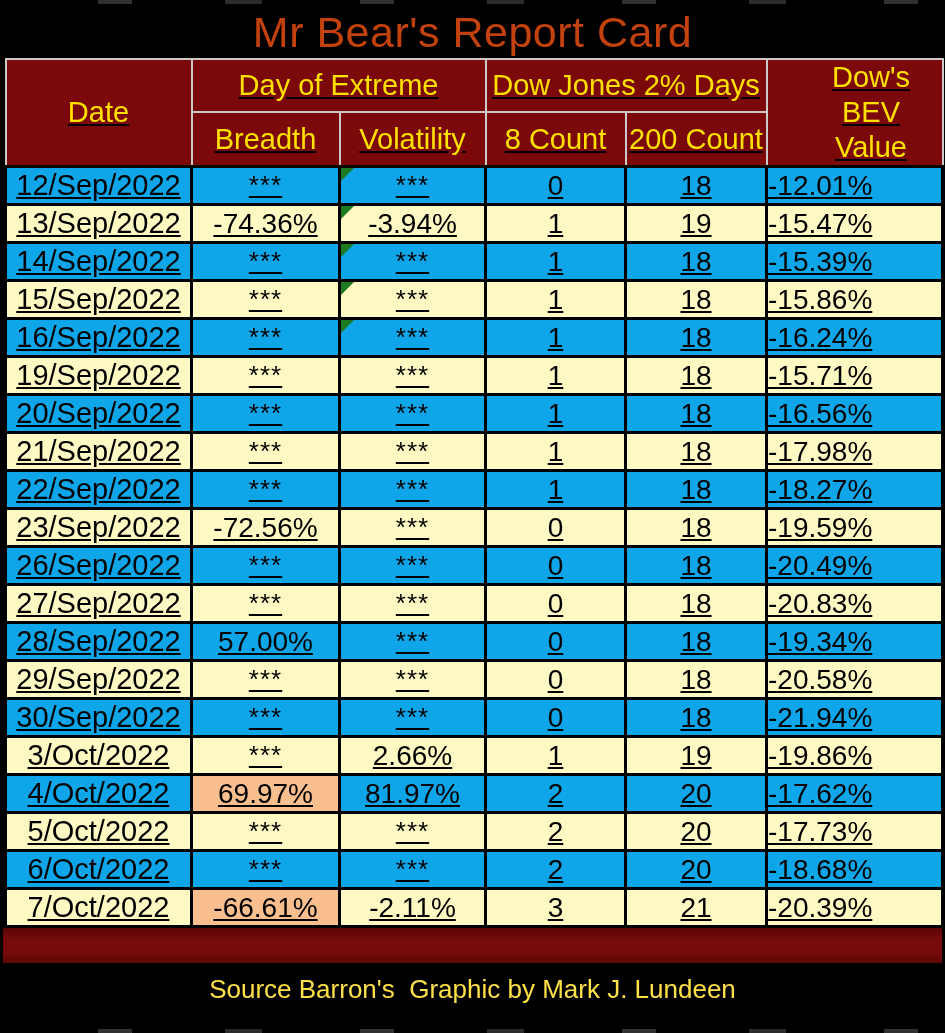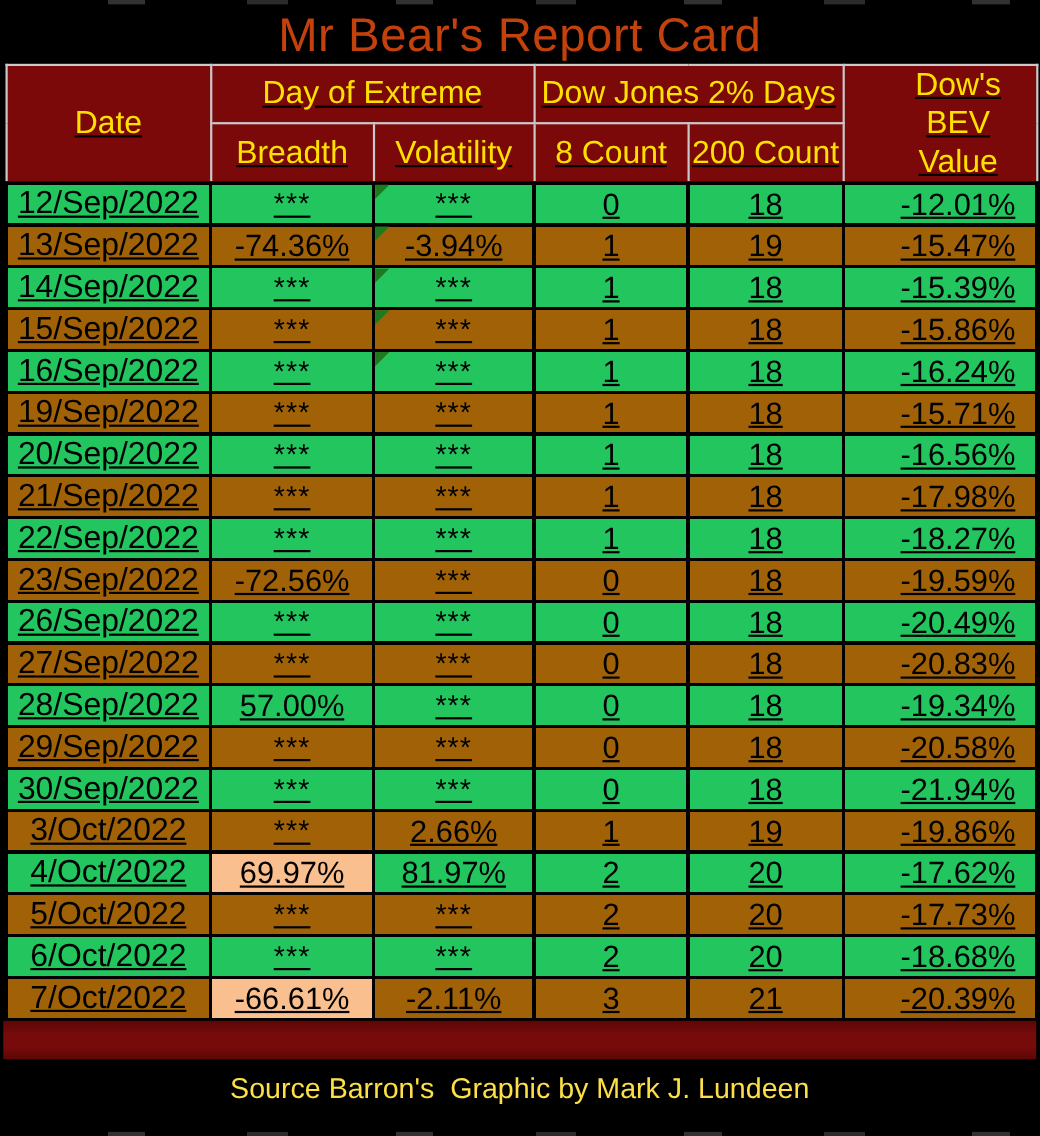--- a/index.html
+++ b/index.html
@@ -41,26 +41,26 @@
     font-weight: normal; font-size: 29px;
     height: 35px; text-align: center; vertical-align: middle;
   }
   thead .bev-line { display: block; line-height: 35px; padding-left: 33px; }
 
   tbody td {
     border: 3px solid #000000;
     height: 38px; text-align: center; vertical-align: middle;
     color: #000000; font-size: 28px; position: relative;
   }
-  tr.odd td { background: #22c55e; }
-  tr.even td { background: #a16207; }
+  tr.odd td { background: #0ea5e9; }
+  tr.even td { background: #fef9c3; }
   td.date { font-size: 29px; }
   td.stars { font-size: 26px; letter-spacing: 1px; }
   td.hl { background: #FABF8F !important; }
-  td.bev { text-align: right; padding-right: 18px; }
+  td.bev { text-align: left; padding-right: 18px; }
   .corner {
     position: absolute; top: 0; left: 0; width: 0; height: 0;
     border-top: 13px solid #1E7A1E; border-right: 13px solid transparent;
   }
 
   .red-bar {
     height: 35px; margin: 0 3px;
     background: linear-gradient(#5C0606, #770B0B 35%, #770B0B 70%, #5C0606);
   }
   .source {

